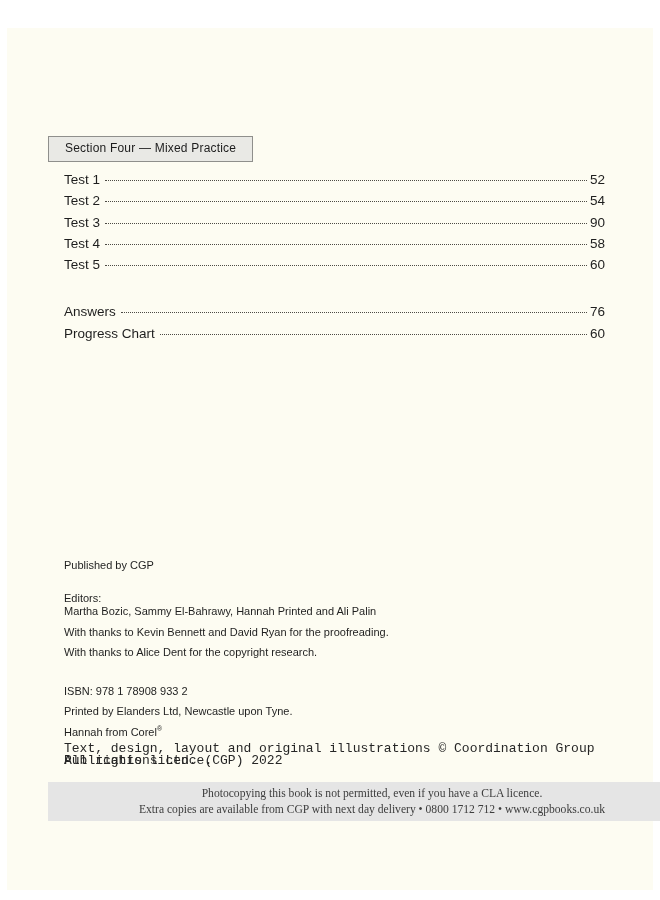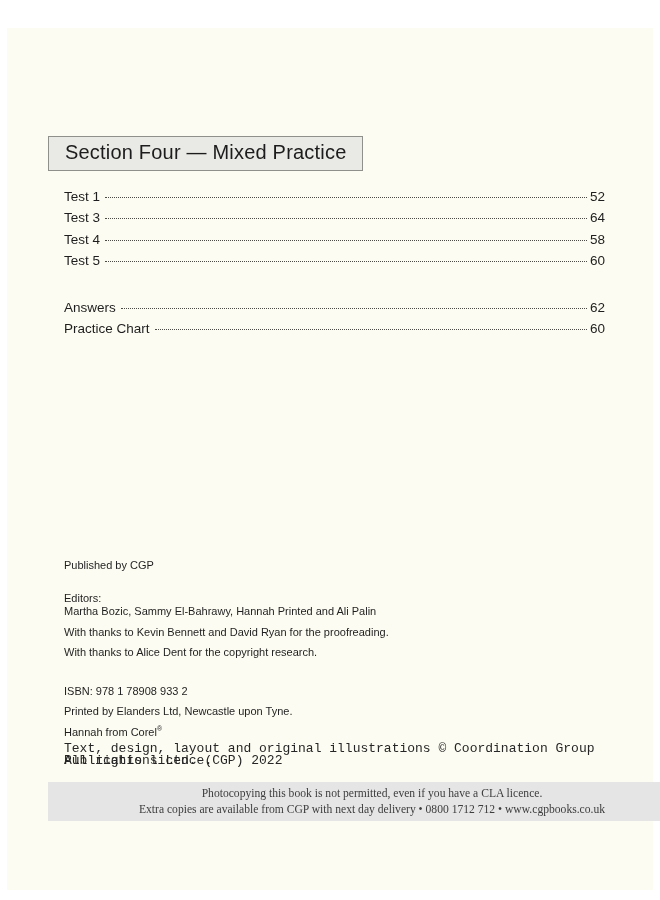--- a/index.html
+++ b/index.html
@@ -21,29 +21,29 @@
     background: #fdfcf2;
   }
 
   
   .section-box {
     position: absolute;
     top: 136px; left: 48px;
     background: #e9e9e5;
     border: 1px solid #8f8f8c;
     padding: 4px 16px 6px 16px;
-    font-size: 20px;
+    font-size: 12px;
     color: #1c1c1c;
     letter-spacing: 0.2px;
   }
 
   
   .toc {
     position: absolute;
-    top: 189px; left: 64px; right: 55px;
+    top: 172px; left: 64px; right: 55px;
     color: #1e1e1e;
   }
   .toc-row {
     display: flex;
     align-items: baseline;
     height: 21.3px;
     font-size: 13.5px;
   }
   .toc-label { white-space: nowrap; }
   .toc-dots {
@@ -93,44 +93,49 @@
   </div>
 
   <div class="toc">
 
     <div class="toc-row">
       <span class="toc-label">Test 1</span>
       <span class="toc-dots"></span>
       <span class="toc-page">52</span>
     </div>
     <div class="toc-row">
+      <span class="toc-label">Test 2</span>
+      <span class="toc-dots"></span>
+      <span class="toc-page">54</span>
+    </div>
+    <div class="toc-row">
       <span class="toc-label">Test 3</span>
       <span class="toc-dots"></span>
-      <span class="toc-page">64</span>
+      <span class="toc-page">90</span>
     </div>
     <div class="toc-row">
       <span class="toc-label">Test 4</span>
       <span class="toc-dots"></span>
       <span class="toc-page">58</span>
     </div>
     <div class="toc-row">
       <span class="toc-label">Test 5</span>
       <span class="toc-dots"></span>
       <span class="toc-page">60</span>
     </div>
 
     <div class="toc-gap"></div>
 
     <div class="toc-row">
       <span class="toc-label">Answers</span>
       <span class="toc-dots"></span>
-      <span class="toc-page">62</span>
+      <span class="toc-page">76</span>
     </div>
     <div class="toc-row">
-      <span class="toc-label">Practice Chart</span>
+      <span class="toc-label">Progress Chart</span>
       <span class="toc-dots"></span>
       <span class="toc-page">60</span>
     </div>
 
   </div>
 
   <div class="pub" style="top:559px">Published by CGP</div>
 
   <div class="pub" style="top:592px">Editors:</div>
   <div class="pub" style="top:605px">Martha Bozic, Sammy El-Bahrawy, Hannah Printed and Ali Palin</div>

